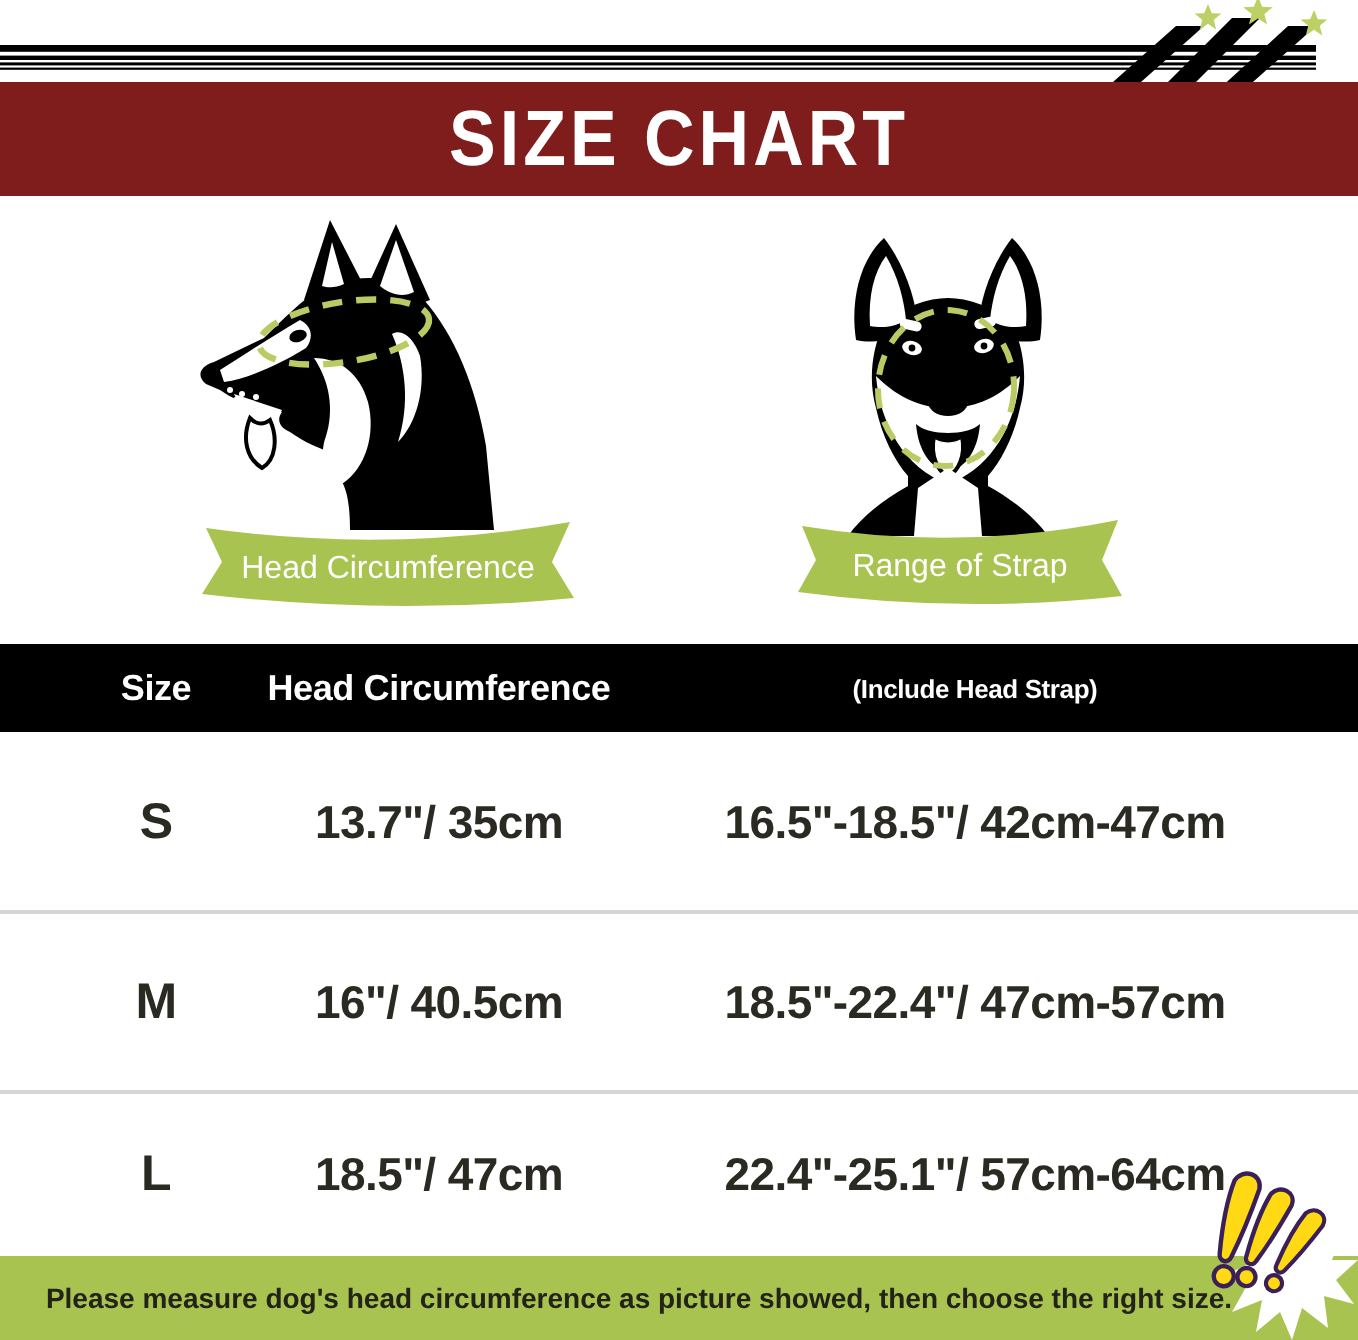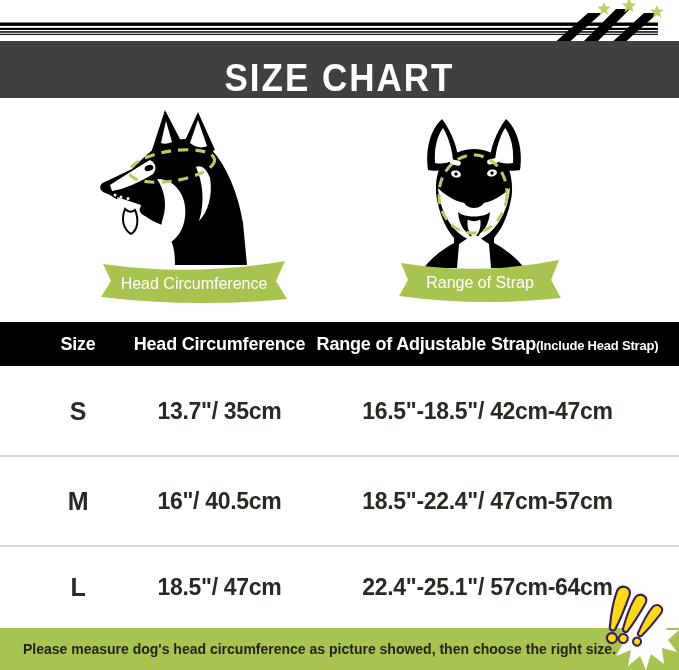--- a/index.html
+++ b/index.html
@@ -5,22 +5,22 @@
   html,body{margin:0;padding:0;background:#ffffff;}
   #stage{
     position:relative;width:679px;height:670px;background:#ffffff;overflow:hidden;
     font-family:"Liberation Sans",sans-serif;
   }
   .abs{position:absolute;}
   
   #top-decor{left:0;top:0;width:679px;height:48px;}
   
   #title-band{
-    left:0;top:41px;width:679px;height:57px;background:#404040;
-    display:flex;align-items:flex-end;justify-content:center;
+    left:0;top:41px;width:679px;height:57px;background:#7f1d1d;
+    display:flex;align-items:center;justify-content:center;
   }
   #title-band .title-text{
     color:#ffffff;font-size:35px;font-weight:700;letter-spacing:2px;
     display:inline-block;transform:scaleY(1.12);
   }
   
   .fig-svg{pointer-events:none;}
   .ribbon-text{font-family:"Liberation Sans",sans-serif;}
   
   #table-header{
@@ -136,21 +136,20 @@
 
   <div id="table-header" class="abs">
     <div class="hc hc1">
       <span class="h-main">Size</span>
     </div>
     <div class="hc hc2">
       <span class="h-main">Head Circumference</span>
     </div>
     <div class="hc hc3">
       <span class="wrap">
-        <span class="h-main">Range of Adjustable Strap</span>
         <span class="h-sub">(Include Head Strap)</span>
       </span>
     </div>
   </div>
 
   <div id="row-0" class="abs trow">
     <div class="cell c1">S</div>
     <div class="cell c2">13.7"/ 35cm</div>
     <div class="cell c3">16.5"-18.5"/ 42cm-47cm</div>
   </div>

